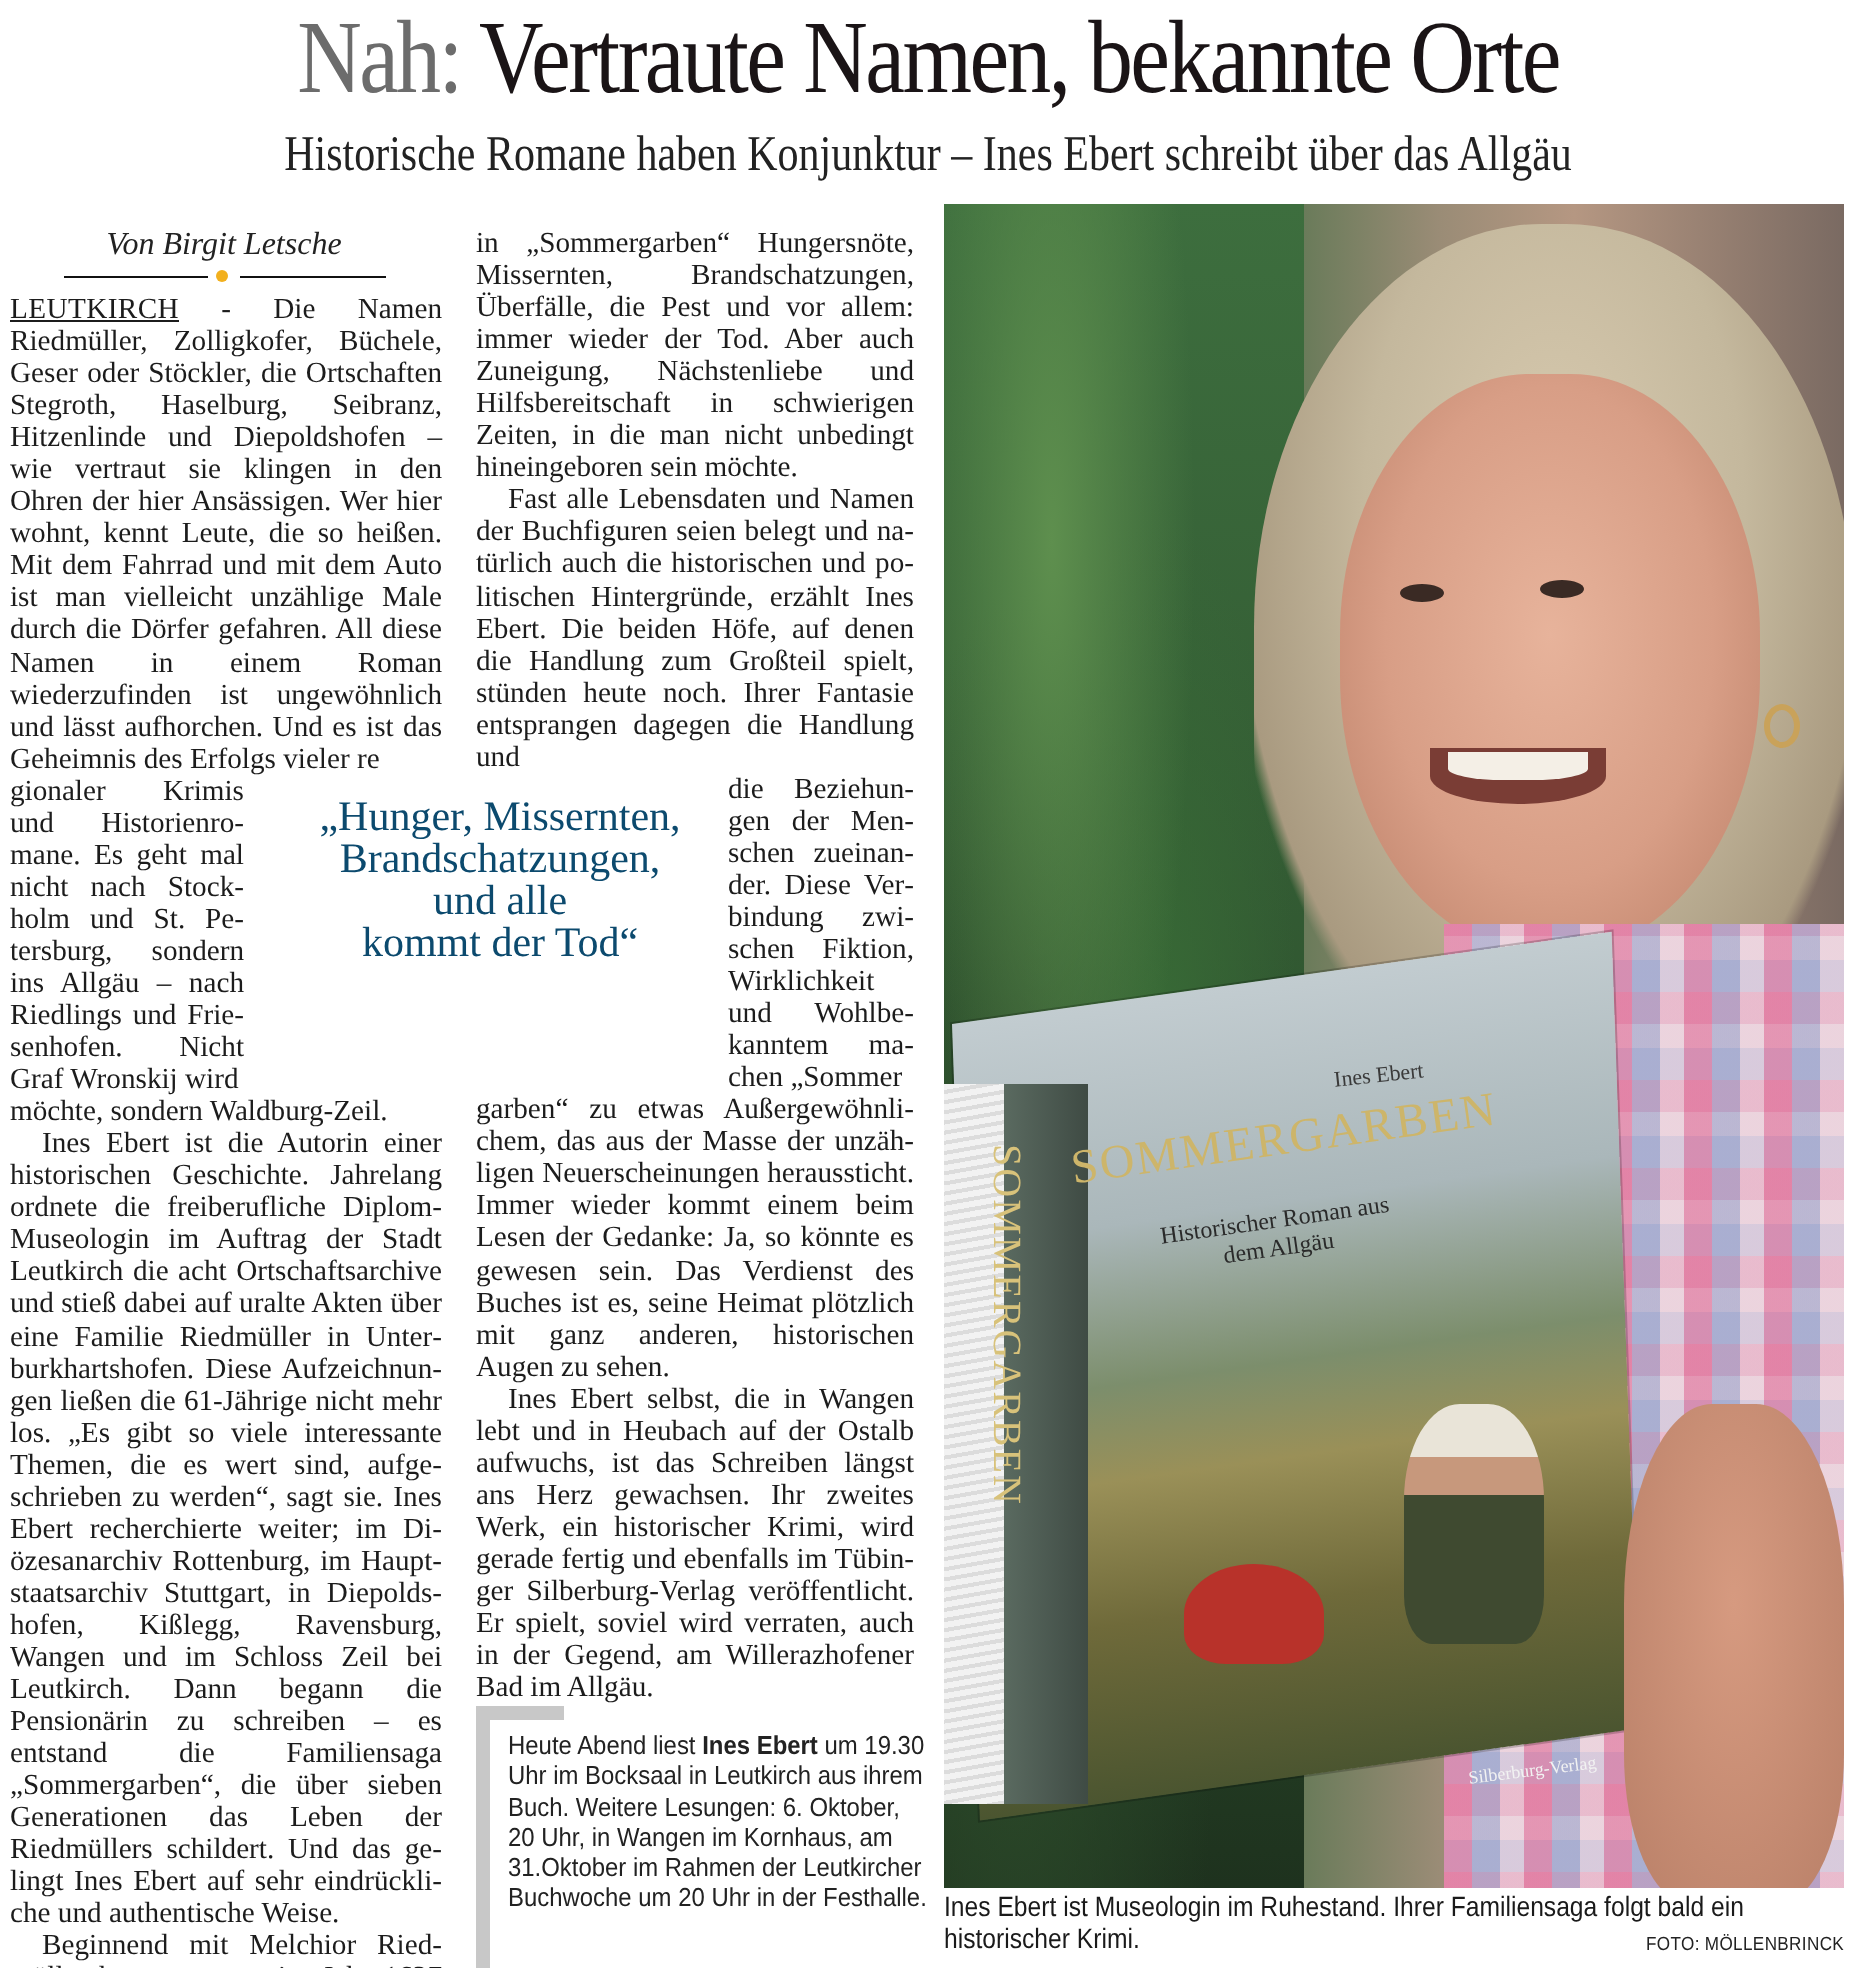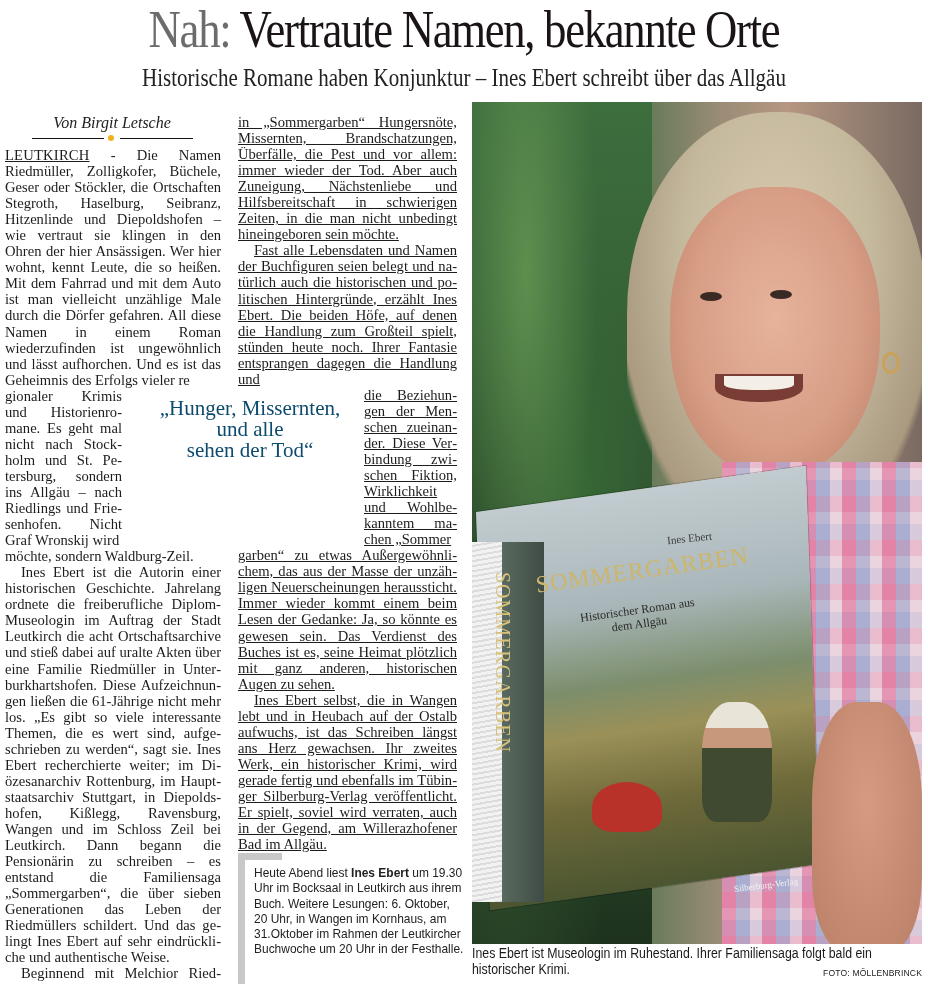--- a/index.html
+++ b/index.html
@@ -32,21 +32,21 @@
     
     .col {
       position: absolute; font-family: "Liberation Serif", serif; font-size: 14.6px; line-height: 16.05px;
       text-align: justify; hyphens: manual; color: #1c1c1c;
     }
     .col p { margin: 0; }
     .col p.indent { text-indent: 16px; }
     .col .dateline { letter-spacing: 0.2px; text-decoration: underline; }
 
     .col1 { left: 5px; top: 147px; width: 216px; }
-    .col2 { left: 238px; top: 114px; width: 219px; text-decoration: underline; }
+    .col2 { left: 238px; top: 114px; width: 219px; }
 
     
     .pullquote {
       position: absolute; left: 140px; top: 398px; width: 220px; text-align: center;
       font-family: "Liberation Serif", serif; font-size: 21px; line-height: 21px; color: #0c4a6e;
     }
     .pq-line { display: block; white-space: nowrap; }
 
     
     .infobox-bar-v { position: absolute; left: 238px; top: 853px; width: 7px; height: 131px; background: #c8c8c8; }
@@ -160,22 +160,23 @@
 <div class="col col2">
   <p>in „Sommergarben“ Hungersnöte, Missernten, Brandschatzungen, Überfälle, die Pest und vor allem: im­mer wieder der Tod. Aber auch Zu­neigung, Nächstenliebe und Hilfsbe­reitschaft in schwierigen Zeiten, in die man nicht unbedingt hineingebo­ren sein möchte.</p>
   <p class="indent">Fast alle Lebensdaten und Namen der Buchfiguren seien belegt und na­türlich auch die historischen und po­litischen Hintergründe, erzählt Ines Ebert. Die beiden Höfe, auf denen die Handlung zum Großteil spielt, stün­den heute noch. Ihrer Fantasie ent­sprangen dagegen die Handlung und</p>
   <p style="margin-left:126px">die Beziehun­gen der Men­schen zueinan­der. Diese Ver­bindung zwi­schen Fiktion, Wirklichkeit und Wohlbe­kanntem ma­chen „Sommer­</p>
   <p>garben“ zu etwas Außergewöhnli­chem, das aus der Masse der unzäh­ligen Neuerscheinungen heraussticht. Immer wieder kommt einem beim Lesen der Gedanke: Ja, so könnte es gewesen sein. Das Ver­dienst des Buches ist es, seine Hei­mat plötzlich mit ganz anderen, his­torischen Augen zu sehen.</p>
   <p class="indent">Ines Ebert selbst, die in Wangen lebt und in Heubach auf der Ostalb aufwuchs, ist das Schreiben längst ans Herz gewachsen. Ihr zweites Werk, ein historischer Krimi, wird gerade fertig und ebenfalls im Tübin­ger Silberburg-Verlag veröffentlicht. Er spielt, soviel wird verraten, auch in der Gegend, am Willerazhofener Bad im Allgäu.</p>
 </div>
 
 <div class="pullquote">
   <span class="pq-line">„Hunger, Missernten,</span>
+  <span class="pq-line">Brandschatzungen,</span>
   <span class="pq-line">und alle</span>
-  <span class="pq-line">sehen der Tod“</span>
+  <span class="pq-line">kommt der Tod“</span>
 </div>
 
 <div class="infobox-bar-v"></div>
 <div class="infobox-bar-h"></div>
 <div class="infobox">
   <span>Heute Abend liest </span><b>Ines Ebert</b><span> um 19.30 Uhr im Bocksaal in Leutkirch aus ihrem Buch. Weitere Lesun­gen: 6. Oktober, 20 Uhr, in Wan­gen im Kornhaus, am 31.Oktober im Rahmen der Leutkircher Buch­woche um 20 Uhr in der Festhalle.</span>
 </div>
 
 <div class="photo">
   <div class="foliage"></div>

